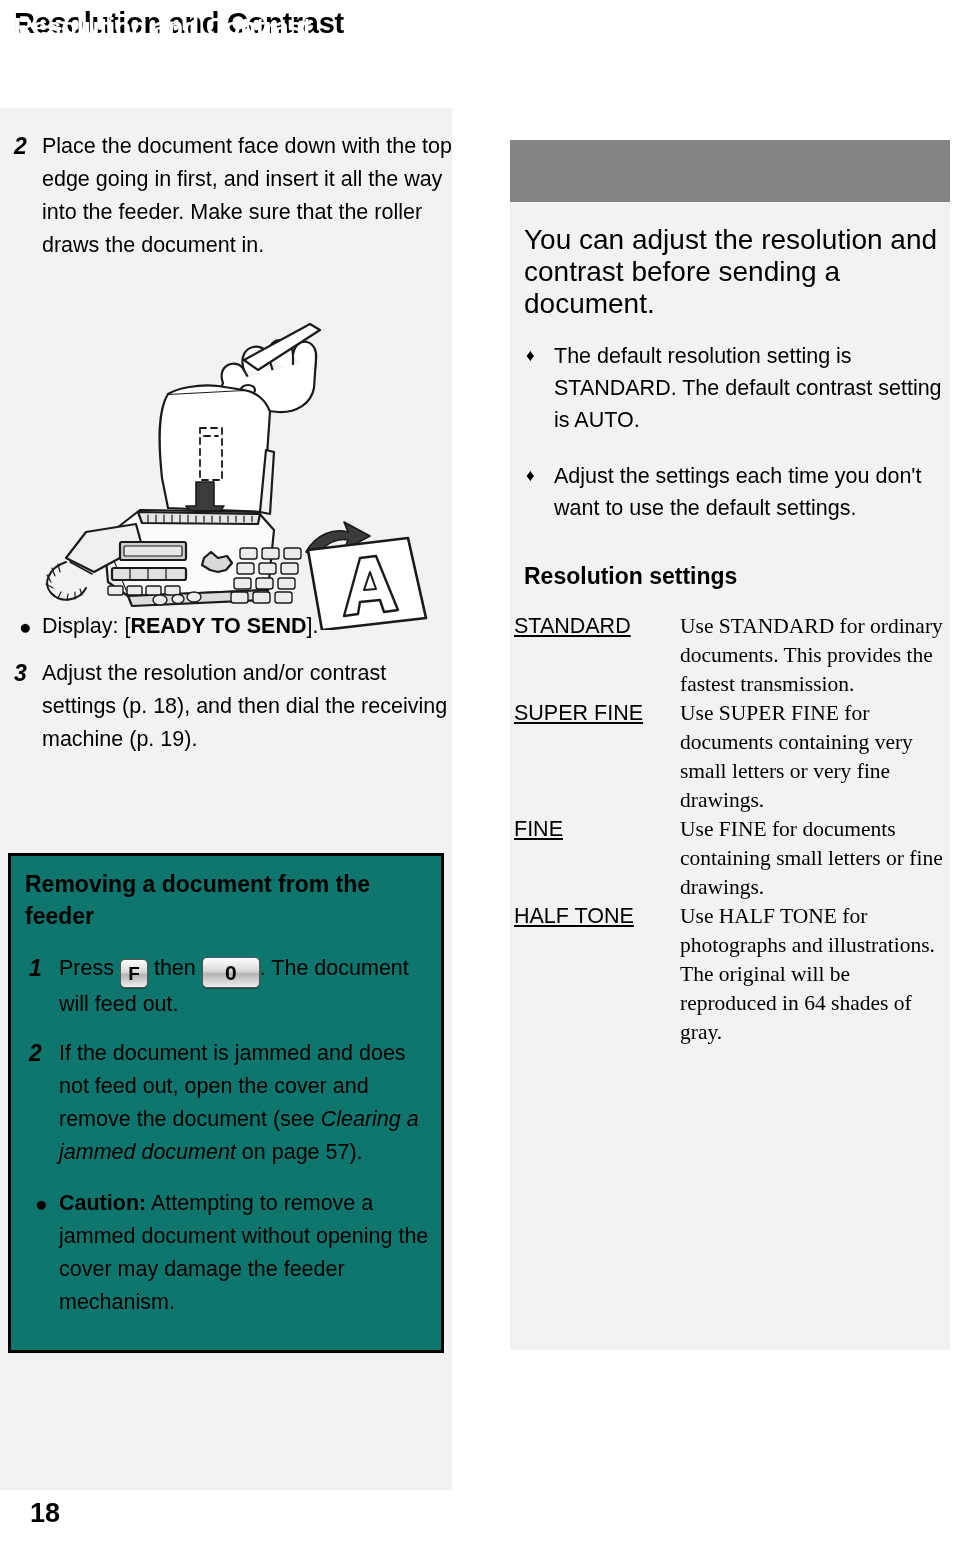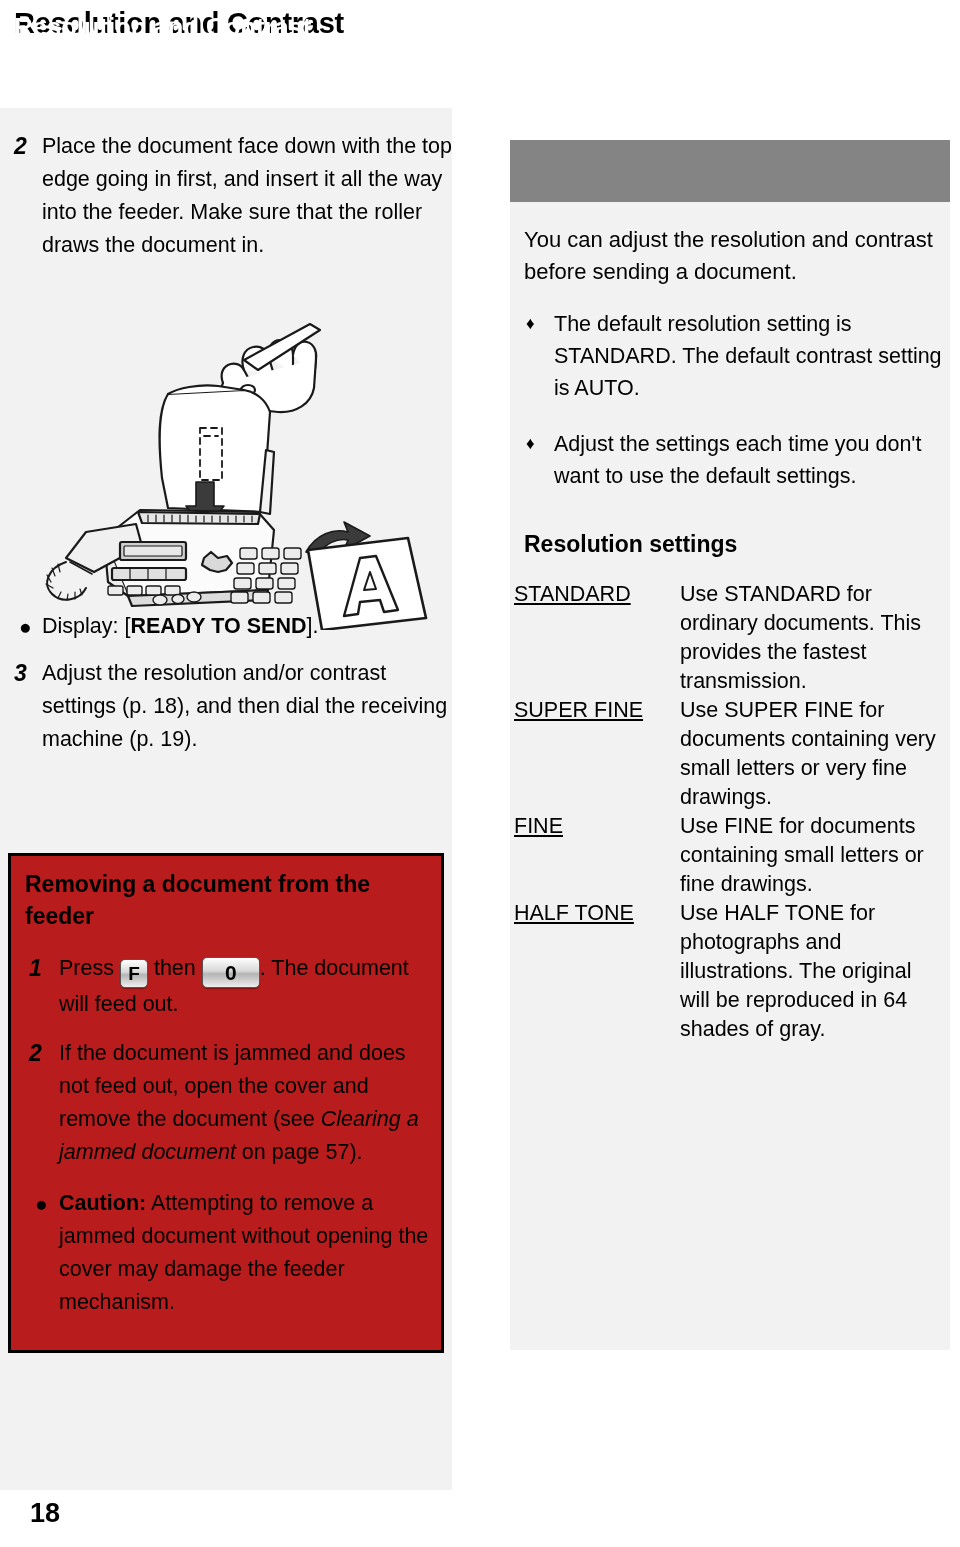--- a/index.html
+++ b/index.html
@@ -93,21 +93,21 @@
 
   
   #removing-box {
     position: absolute;
     left: 8px;
     top: 853px;
     width: 436px;
     height: 500px;
     border: 3px solid #000000;
     box-sizing: border-box;
-    background: #b91c1c;
+    background: #0f766e;
   }
   #removing-title {
     font-size: 23px;
     font-weight: bold;
     line-height: 32px;
     padding: 12px 18px 0 14px;
   }
 
   
   .keycap {
@@ -152,21 +152,21 @@
     color: #ffffff;
     letter-spacing: -0.2px;
   }
   #right-col {
     position: absolute;
     left: 510px;
     top: 202px;
     width: 440px;
   }
   .r-para {
-    font-size: 22px;
+    font-size: 28px;
     line-height: 32px;
     padding: 0 6px 0 14px;
   }
   .r-bullet {
     position: relative;
     padding-left: 36px;
     padding-right: 4px;
     font-size: 21.5px;
     line-height: 32px;
     margin-left: 8px;
@@ -199,20 +199,21 @@
   }
   td.setting-name {
     width: 166px;
     text-align: left;
     white-space: nowrap;
     padding-right: 8px;
     text-decoration: underline;
   }
   td.setting-desc {
     padding-left: 4px;
+    font-family: Liberation Serif, serif;
   }
   tr.sp td { padding-top: 20px; }
 
   
   #page-number {
     position: absolute;
     left: 30px;
     top: 1498px;
     font-size: 27px;
     font-weight: bold;

